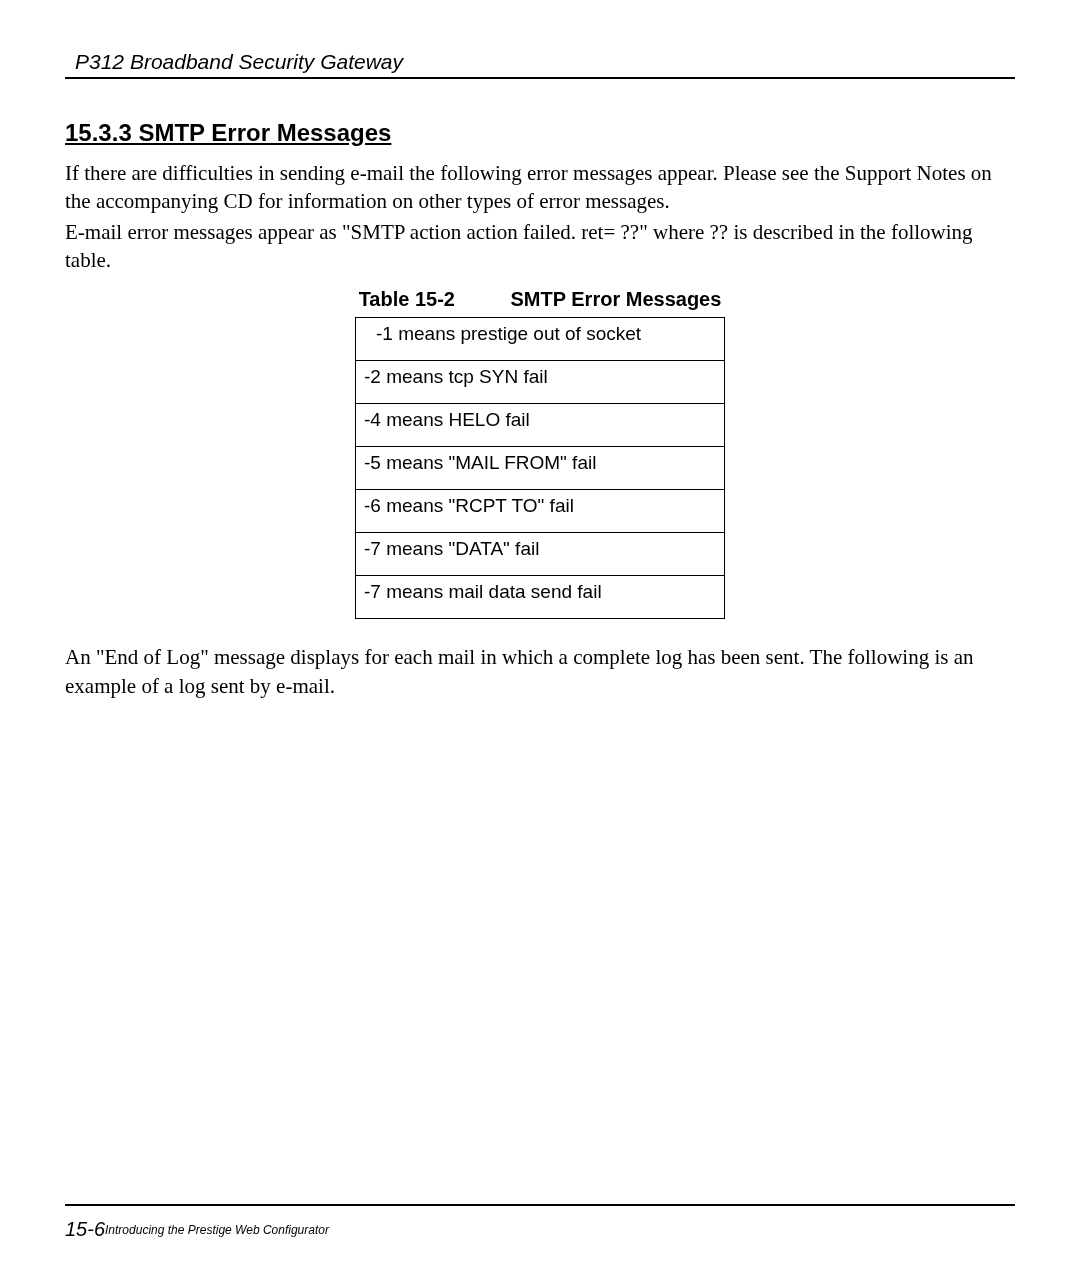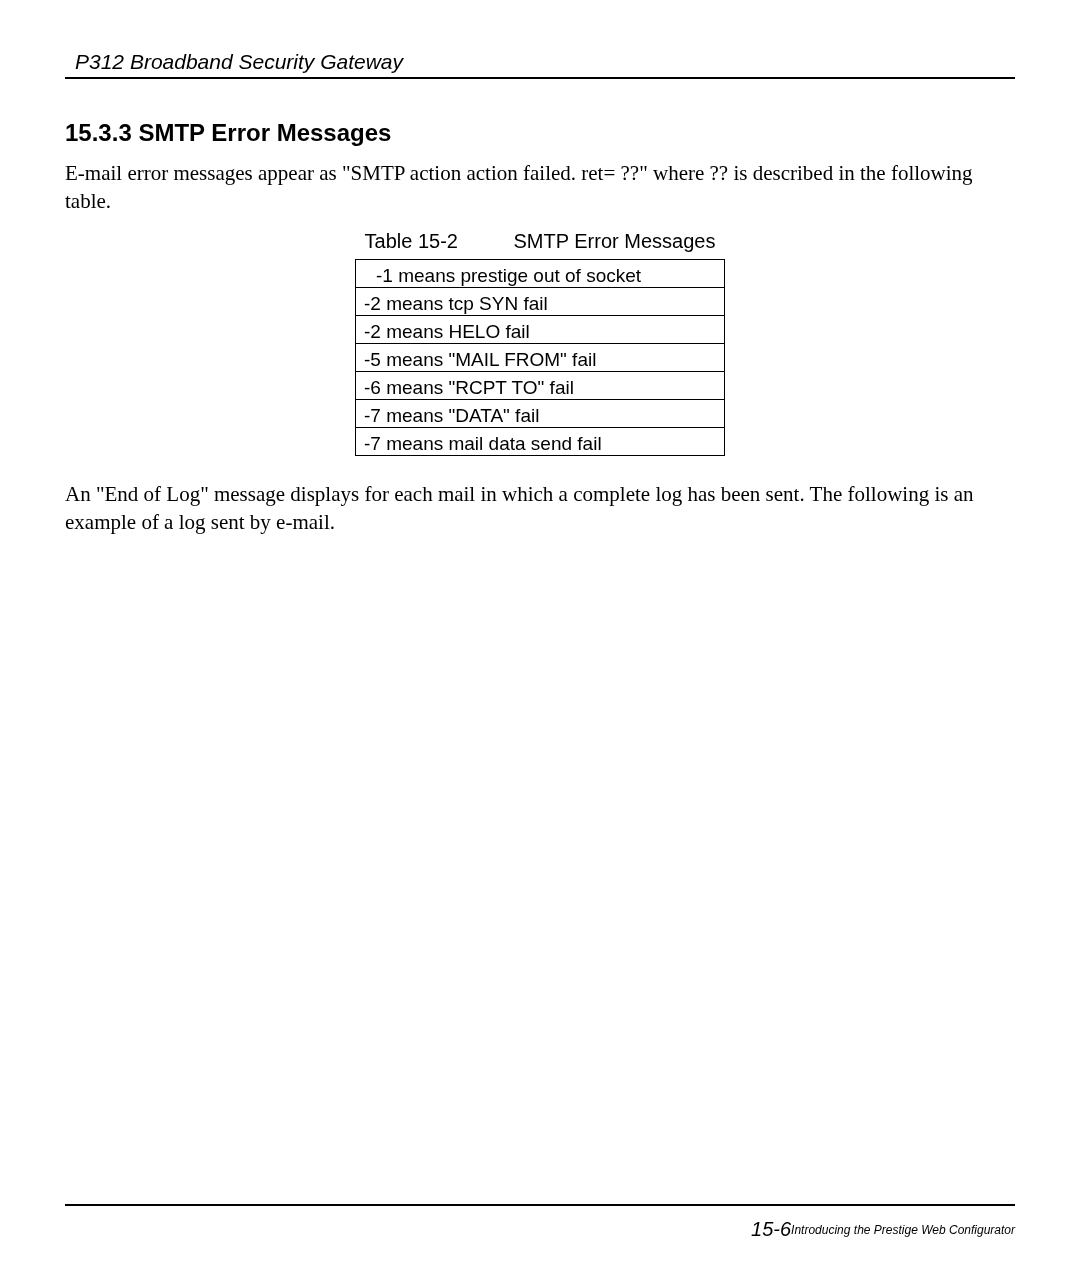--- a/index.html
+++ b/index.html
@@ -24,64 +24,65 @@
       font-style: italic;
       font-size: 21px;
       font-family: Arial, Helvetica, sans-serif;
       padding-left: 10px;
     }
     .section-heading {
       font-family: Arial, Helvetica, sans-serif;
       font-weight: bold;
       font-size: 24px;
       margin-bottom: 12px;
+      text-decoration: underline;
     }
     .body-text {
       font-size: 21px;
       line-height: 1.35;
       margin-bottom: 2px;
     }
     .table-caption {
       font-family: Arial, Helvetica, sans-serif;
-      font-weight: normal;
+      font-weight: bold;
       font-size: 20px;
       text-align: center;
       margin-top: 14px;
       margin-bottom: 6px;
     }
     .table-caption .table-label {
       margin-right: 50px;
     }
     .error-table {
       border-collapse: collapse;
       margin: 0 auto;
       width: 370px;
       font-family: Arial, Helvetica, sans-serif;
       font-size: 19px;
       margin-bottom: 24px;
     }
     .error-table td {
       border: 1.5px solid #000;
-      padding: 5px 8px 0 8px;
+      padding: 5px 8px 15px 8px;
     }
     .error-table td.first-cell {
       padding-left: 20px;
     }
     .section-2 {
       margin-top: 10px;
     }
     .footer {
       position: absolute;
       bottom: 40px;
       left: 65px;
       right: 65px;
       border-top: 2px solid #000;
       padding-top: 12px;
       display: flex;
-      justify-content: flex-end;
+      justify-content: flex-start;
       align-items: center;
     }
     .footer-page {
       font-style: italic;
       font-size: 20px;
       font-family: Arial, Helvetica, sans-serif;
     }
     .footer-title {
       font-style: italic;
       font-size: 12px;
@@ -90,37 +91,38 @@
   </style>
 </head>
 <body>
 
 <div class="header">
   <div class="header-text">P312  Broadband Security Gateway</div>
 </div>
 
 <div>
   <h2 class="section-heading">15.3.3 SMTP Error Messages</h2>
+  <p class="body-text">If there are difficulties in sending e-mail the following error messages appear. Please see the Support Notes on the accompanying CD for information on other types of error messages.</p>
   <p class="body-text">E-mail error messages appear as "SMTP action action failed. ret= ??"  where ?? is described in the following table.</p>
 
   <div class="table-caption">
     <span class="table-label">Table 15-2</span>
     <span>SMTP Error Messages</span>
   </div>
 
   <table class="error-table">
     <tbody>
         <tr>
           <td class="first-cell">-1 means prestige out of socket</td>
         </tr>
     <tr>
           <td>-2 means tcp SYN fail</td>
         </tr>
     <tr>
-          <td>-2 means HELO fail</td>
+          <td>-4 means HELO fail</td>
         </tr>
     <tr>
           <td>-5 means "MAIL FROM" fail</td>
         </tr>
     <tr>
           <td>-6 means "RCPT TO" fail</td>
         </tr>
     <tr>
           <td>-7 means "DATA" fail</td>
         </tr>

